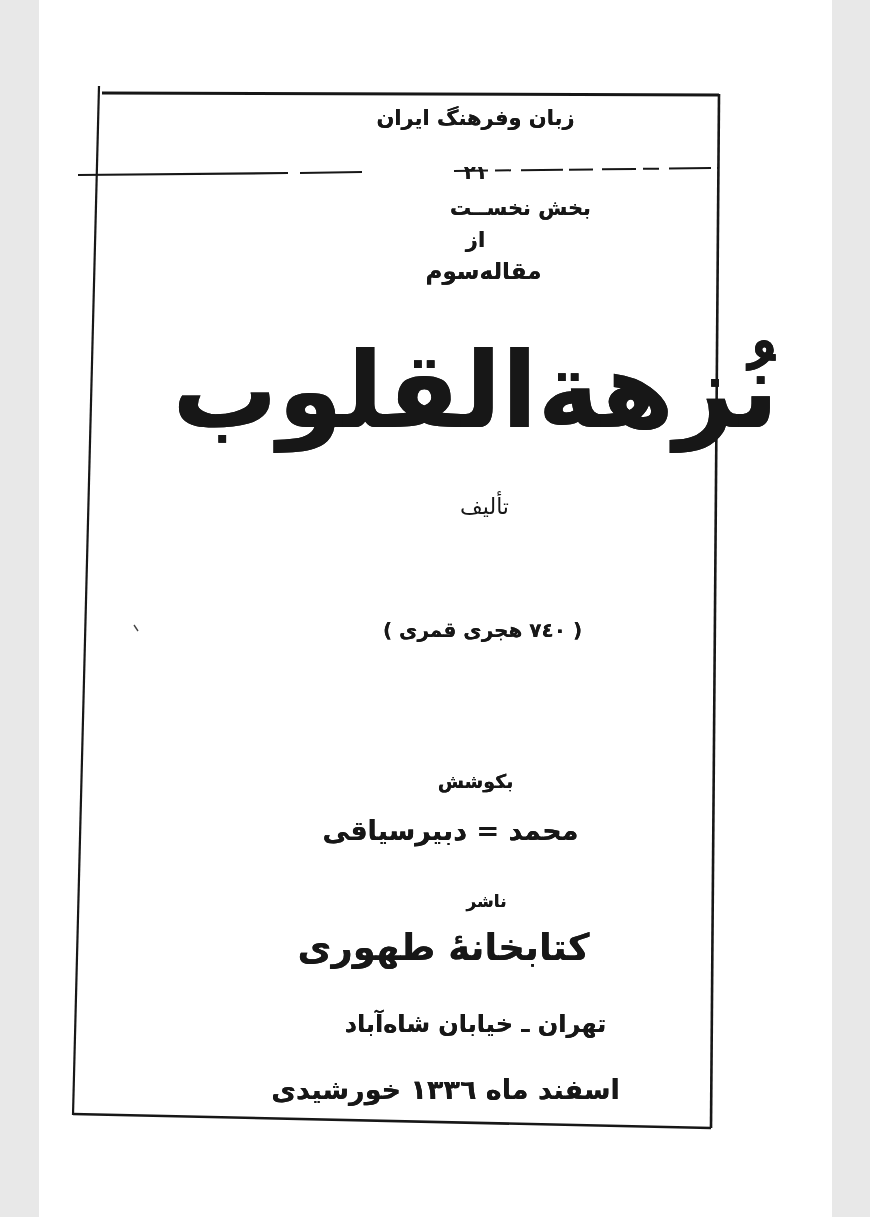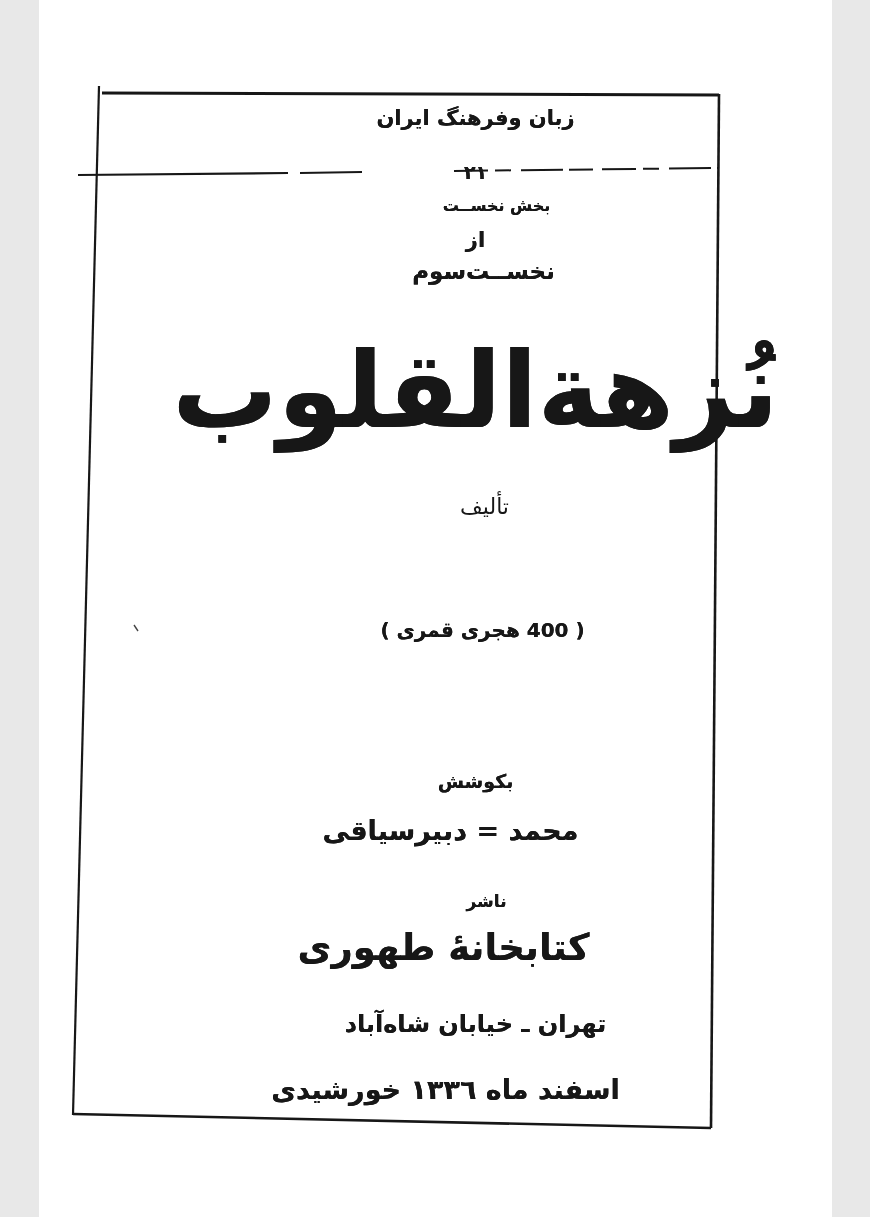--- a/index.html
+++ b/index.html
@@ -28,21 +28,21 @@
   .line {
     position: absolute;
     white-space: nowrap;
     transform: translateX(-50%);
     text-align: center;
     color: #171717;
   }
   .ink-heavy { text-shadow: 0 0 0.5px #171717; }
   .series-header   { top: 106px;  left: 437px; font-size: 21px; font-weight: bold; }
   .issue-number    { top: 161px;  left: 437px; font-size: 19px; font-weight: bold; }
-  .part-label      { top: 196px;  left: 458px; font-size: 16px; font-weight: bold; }
+  .part-label      { top: 196px;  left: 482px; font-size: 21px; font-weight: bold; }
   .of-label        { top: 228px;  left: 437px; font-size: 21px; font-weight: bold; }
   .essay-label     { top: 258px;  left: 445px; font-size: 23px; font-weight: bold; }
   .book-title      { top: 318px;  left: 437px; font-size: 105px; font-weight: bold;
                      line-height: 1.4; letter-spacing: -2px; }
   .authorship-label{ top: 494px;  left: 446px; font-size: 22px; }
   .author-name     { top: 551px;  left: 440px; font-size: 27px; font-weight: bold; }
   .author-date     { top: 618px;  left: 444px; font-size: 20px; font-weight: bold; }
   .edition-note    { top: 682px;  left: 430px; font-size: 30px; font-weight: bold; }
   .editor-label    { top: 770px;  left: 437px; font-size: 19px; font-weight: bold; }
   .editor-name     { top: 815px;  left: 412px; font-size: 27px; font-weight: bold; }
@@ -75,28 +75,28 @@
   </svg>
 
   <div class="line series-header ink-heavy">زبان وفرهنگ ایران</div>
 
   <div class="line issue-number ink-heavy">۲۱</div>
 
   <div class="line part-label ink-heavy">بخش نخســت</div>
 
   <div class="line of-label ink-heavy">از</div>
 
-  <div class="line essay-label ink-heavy">نخســت‌سوم</div>
+  <div class="line essay-label ink-heavy">مقاله‌سوم</div>
 
   <div class="line book-title ink-heavy">نُزهةالقلوب</div>
 
   <div class="line authorship-label">تألیف</div>
 
 
-  <div class="line author-date ink-heavy">( 400 هجری قمری )</div>
+  <div class="line author-date ink-heavy">( ٧٤٠ هجری قمری )</div>
 
 
   <div class="line editor-label ink-heavy">بکوشش</div>
 
   <div class="line editor-name ink-heavy">محمد = دبیرسیاقی</div>
 
   <div class="line publisher-label ink-heavy">ناشر</div>
 
   <div class="line publisher-name ink-heavy">کتابخانهٔ طهوری</div>
 

